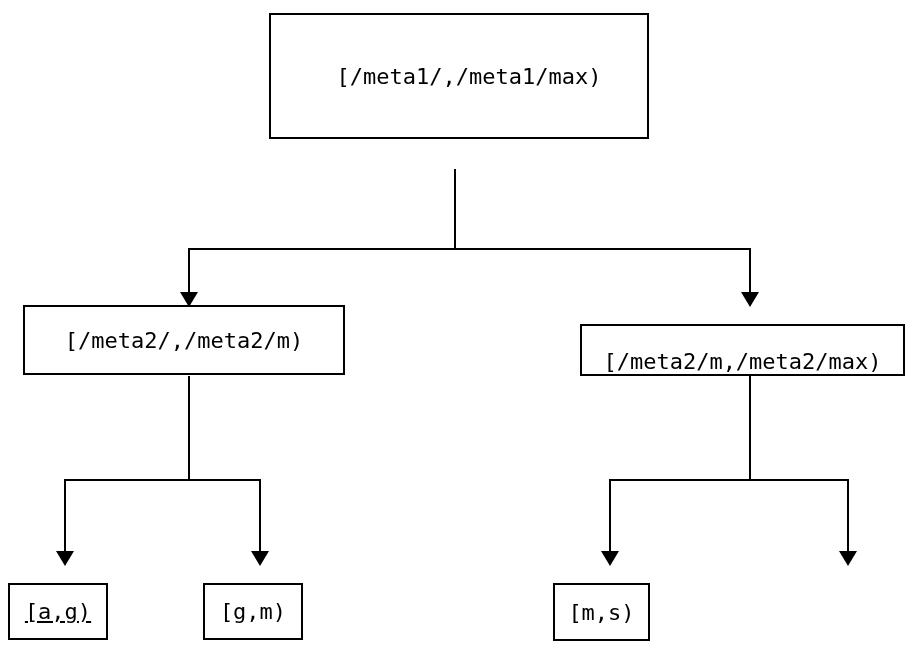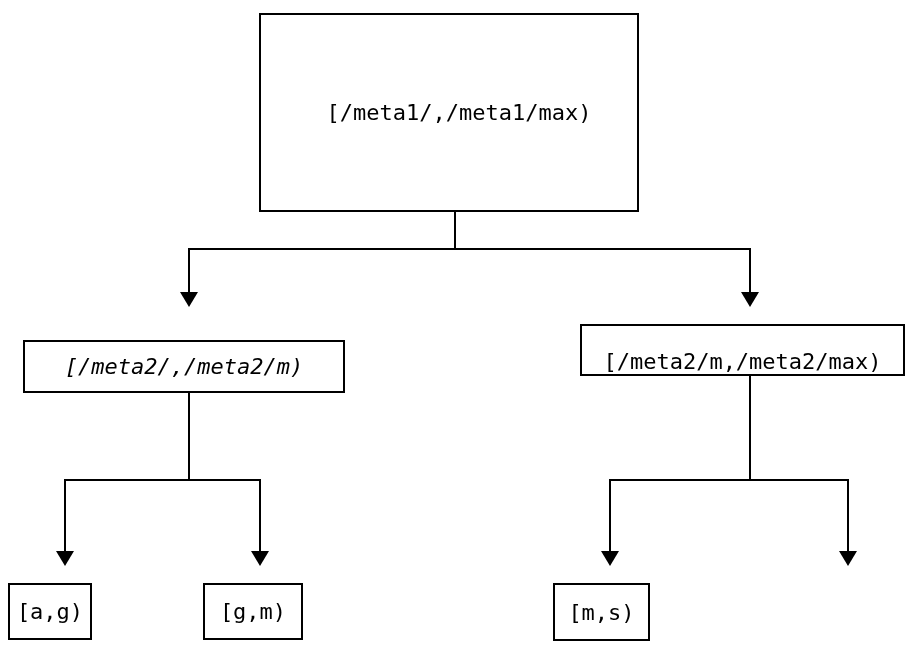--- a/index.html
+++ b/index.html
@@ -35,24 +35,24 @@
     box-sizing: border-box;
     border: 2px solid #000000;
     background: #ffffff;
     color: #000000;
     display: flex;
     align-items: center;
     justify-content: center;
     font-size: 22px;
     white-space: nowrap;
   }
-  .node-root   { left: 259px; top: 13px;  width: 380px; height: 199px; padding-left: 20px; }
-  .node-child-left  { left: 23px;  top: 340px; width: 322px; height: 53px; font-style: italic; }
+  .node-root   { left: 269px; top: 13px;  width: 380px; height: 126px; padding-left: 20px; }
+  .node-child-left  { left: 23px;  top: 305px; width: 322px; height: 70px; }
   .node-child-right { left: 580px; top: 324px; width: 325px; height: 52px; align-items: flex-end; }
-  .node-leaf-ag   { left: 8px;   top: 583px; width: 84px; height: 57px; }
+  .node-leaf-ag   { left: 8px;   top: 583px; width: 100px; height: 57px; text-decoration: underline; }
   .node-leaf-gm   { left: 203px; top: 583px; width: 100px; height: 57px; }
   .node-leaf-ms   { left: 553px; top: 583px; width: 97px;  height: 58px; }
   .node-leaf-smax { left: 778px; top: 583px; width: 126px; height: 58px; }
 </style>
 </head>
 <body>
 
 <div class="canvas">
 
   <svg class="connectors" viewBox="0 0 912 652" xmlns="http://www.w3.org/2000/svg">

